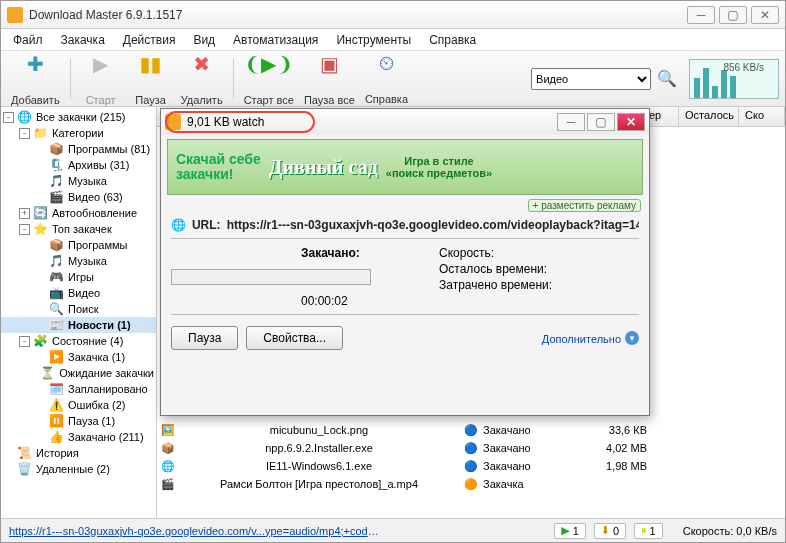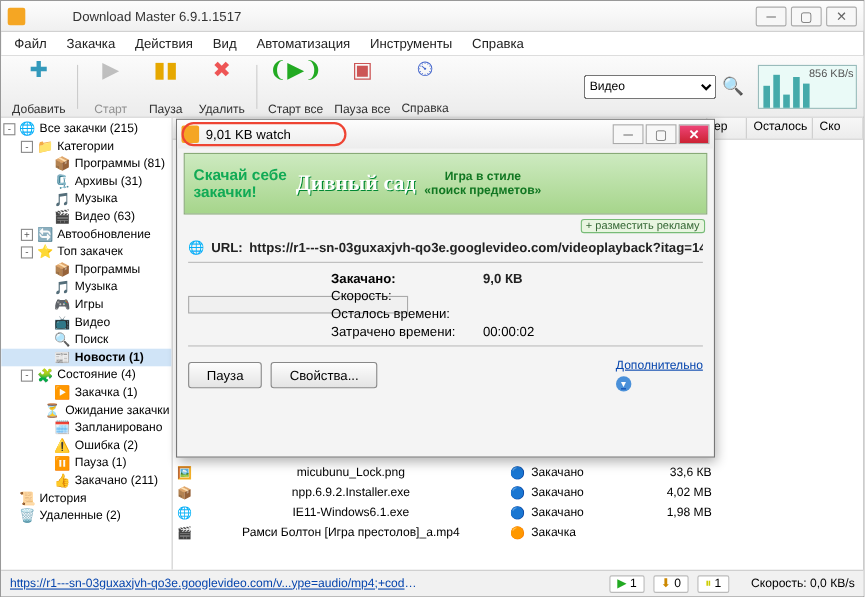--- a/index.html
+++ b/index.html
@@ -1,37 +1,37 @@
 <!DOCTYPE html>
 <html><head>
 <meta charset="utf-8">
 <style>
 * { box-sizing: border-box; margin: 0; padding: 0; }
 body { font-family: Tahoma, Arial, sans-serif; font-size: 11px; background: #fff; width: 786px; height: 543px; overflow: hidden; position: relative; }
 .window { border: 1px solid #999; width: 786px; height: 543px; display: flex; flex-direction: column; }
 .titlebar { height: 28px; background: linear-gradient(#fdfdfd,#f0f0f0); display: flex; align-items: center; padding: 0 6px; border-bottom: 1px solid #ccc; }
 .titlebar .app-icon { width: 16px; height: 16px; background: #f5a623; border-radius: 2px; margin-right: 6px; }
-.titlebar .title { flex: 1; font-size: 12px; color: #333; margin-left: 37px; }
+.titlebar .title { flex: 1; font-size: 12px; color: #333; }
 .titlebar .win-controls { display: flex; gap: 4px; }
 .win-btn { width: 28px; height: 18px; border: 1px solid #aaa; border-radius: 2px; background: #f7f7f7; display: flex; align-items: center; justify-content: center; font-family: Arial; font-size: 12px; color: #666; cursor: pointer; }
 .win-btn.close { }
 .menubar { height: 22px; display: flex; align-items: center; padding: 0 4px; gap: 2px; border-bottom: 1px solid #ddd; font-size: 12px; }
 .menu-item { padding: 2px 8px; color: #222; cursor: pointer; }
 .toolbar { height: 56px; display: flex; align-items: center; padding: 2px 6px; border-bottom: 1px solid #ccc; background: linear-gradient(#fbfbfb,#ececec); gap: 2px; }
 .tool-btn { display: flex; flex-direction: column; align-items: center; justify-content: center; min-width: 48px; height: 48px; padding: 2px 4px; cursor: pointer; border-radius: 3px; }
 .tool-icon { width: 24px; height: 24px; display: flex; align-items: center; justify-content: center; font-size: 20px; }
 .tool-label { font-size: 11px; color: #333; margin-top: 18px; }
 .tool-sep { width: 1px; height: 40px; background: #ccc; margin: 0 4px; }
 .search-area { display: flex; align-items: center; margin-left: auto; gap: 6px; }
 .search-select { height: 22px; font-size: 11px; width: 120px; }
 .search-icon { font-size: 16px; }
 .speed-widget { width: 90px; height: 40px; border: 1px solid #9bb; background: #eafaf7; position: relative; margin-left: 6px; }
 .speed-bars { position: absolute; bottom: 0; left: 4px; display: flex; gap: 3px; align-items: flex-end; height: 36px; }
 .speed-bars span { width: 6px; background: #4aa; }
-.speed-text { position: absolute; top: 2px; right: 2px; font-size: 10px; color: #555; }
+.speed-text { position: absolute; top: 2px; right: 14px; font-size: 10px; color: #555; }
 .main-area { flex: 1; display: flex; overflow: hidden; }
 .tree { width: 156px; border-right: 1px solid #ccc; overflow-y: auto; overflow-x: hidden; padding: 2px 0; background: #fff; font-size: 11px; }
 .tree-item { display: flex; align-items: center; padding: 1px 2px; gap: 4px; white-space: nowrap; cursor: pointer; }
 .tree-item.indent1 { padding-left: 18px; }
 .tree-item.indent2 { padding-left: 34px; }
 .tree-expander { width: 11px; height: 11px; border: 1px solid #888; display: inline-flex; align-items: center; justify-content: center; font-size: 9px; line-height: 1; color: #555; background: #fff; }
 .tree-icon { width: 14px; height: 14px; display: inline-flex; align-items: center; justify-content: center; font-size: 12px; }
 .tree-selected { background: #d0e4f7; }
 .downloads-area { flex: 1; display: flex; flex-direction: column; }
 .dl-header { height: 20px; display: flex; border-bottom: 1px solid #ccc; background: linear-gradient(#f7f7f7,#ececec); font-size: 11px; }
@@ -68,21 +68,21 @@
 .dlg-stats { display: grid; grid-template-columns: 130px 1fr 200px; row-gap: 2px; align-items: center; font-size: 12px; }
 .stats-label { color: #000000; }
 .stats-val { color: #222; font-weight: bold; }
 .progress-bar { height: 16px; border: 1px solid #aaa; background: #f0f0f0; width: 200px; }
 .conn-row { display: flex; align-items: center; margin-top: 8px; color: #777; position: relative; }
 .conn-right { margin-left: auto; display: flex; align-items: center; gap: 6px; }
 .resume-no { color: #e33; font-weight: bold; }
 .red-ring2 { position: absolute; right: -4px; top: -8px; width: 196px; height: 24px; border: 2px solid #e43; border-radius: 12px; pointer-events: none; }
 .dlg-btn-row { display: flex; gap: 8px; margin-top: 10px; align-items: center; }
 .dlg-btn { height: 24px; padding: 0 16px; border: 1px solid #888; border-radius: 3px; background: linear-gradient(#fdfdfd,#e4e4e4); cursor: pointer; font-size: 12px; }
-.more-link { margin-left: auto; color: #0645ad; text-decoration: underline; cursor: pointer; display: flex; align-items: flex-start; gap: 4px; flex-direction: column; }
+.more-link { margin-left: auto; color: #0645ad; cursor: pointer; display: flex; align-items: flex-end; gap: 4px; }
 .globe { color: #2a8; }
 .down-arrowc { width: 14px; height: 14px; background: #4a90d9; border-radius: 50%; display: inline-flex; align-items: center; justify-content: center; color: #fff; font-size: 9px; }
 </style>
 </head>
 <body>
 
 <div class="window">
   <div class="titlebar">
     <div class="app-icon"></div>
     <div class="title">Download Master 6.9.1.1517</div>
@@ -412,21 +412,20 @@
   <div class="dlg-ad-link"><span class="ad-btn">+ разместить рекламу</span></div>
   <div class="dlg-body">
     <div class="dlg-url-row">
       <span class="globe">🌐</span>
       <span>URL:</span>
       <span style="font-weight:bold">https://r1---sn-03guxaxjvh-qo3e.googlevideo.com/videoplayback?itag=140</span>
     </div>
     <hr class="dlg-hr">
     <div class="dlg-stats">
       <div class="stats-label" style="font-weight:bold">Закачано:</div>
-      <div class="stats-val">9,0 КВ</div>
       <div class="progress-bar" style="grid-row:1/span 4"></div>
       <div class="stats-label">Скорость:</div>
         <div></div>
       <div class="stats-label">Осталось времени:</div>
         <div></div>
       <div class="stats-label">Затрачено времени:</div>
       <div>00:00:02</div>
     </div>
     <hr class="dlg-hr">
     <div class="dlg-btn-row">

